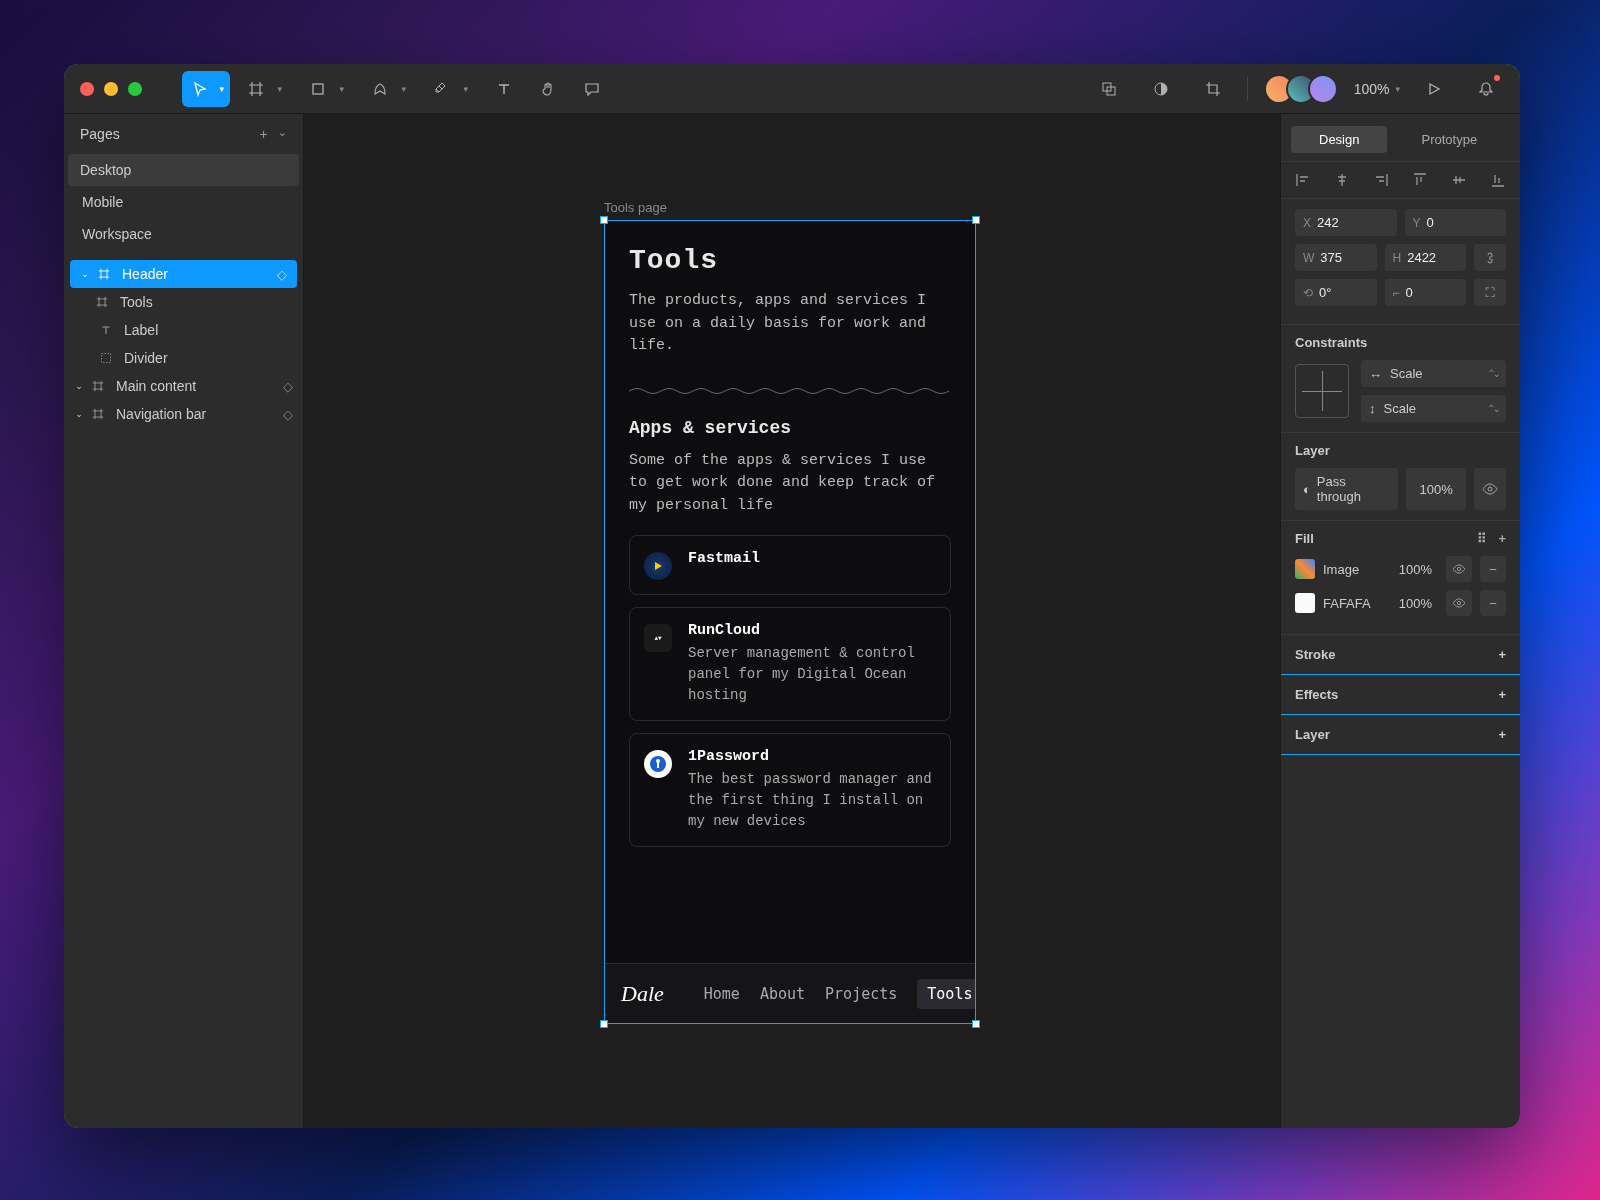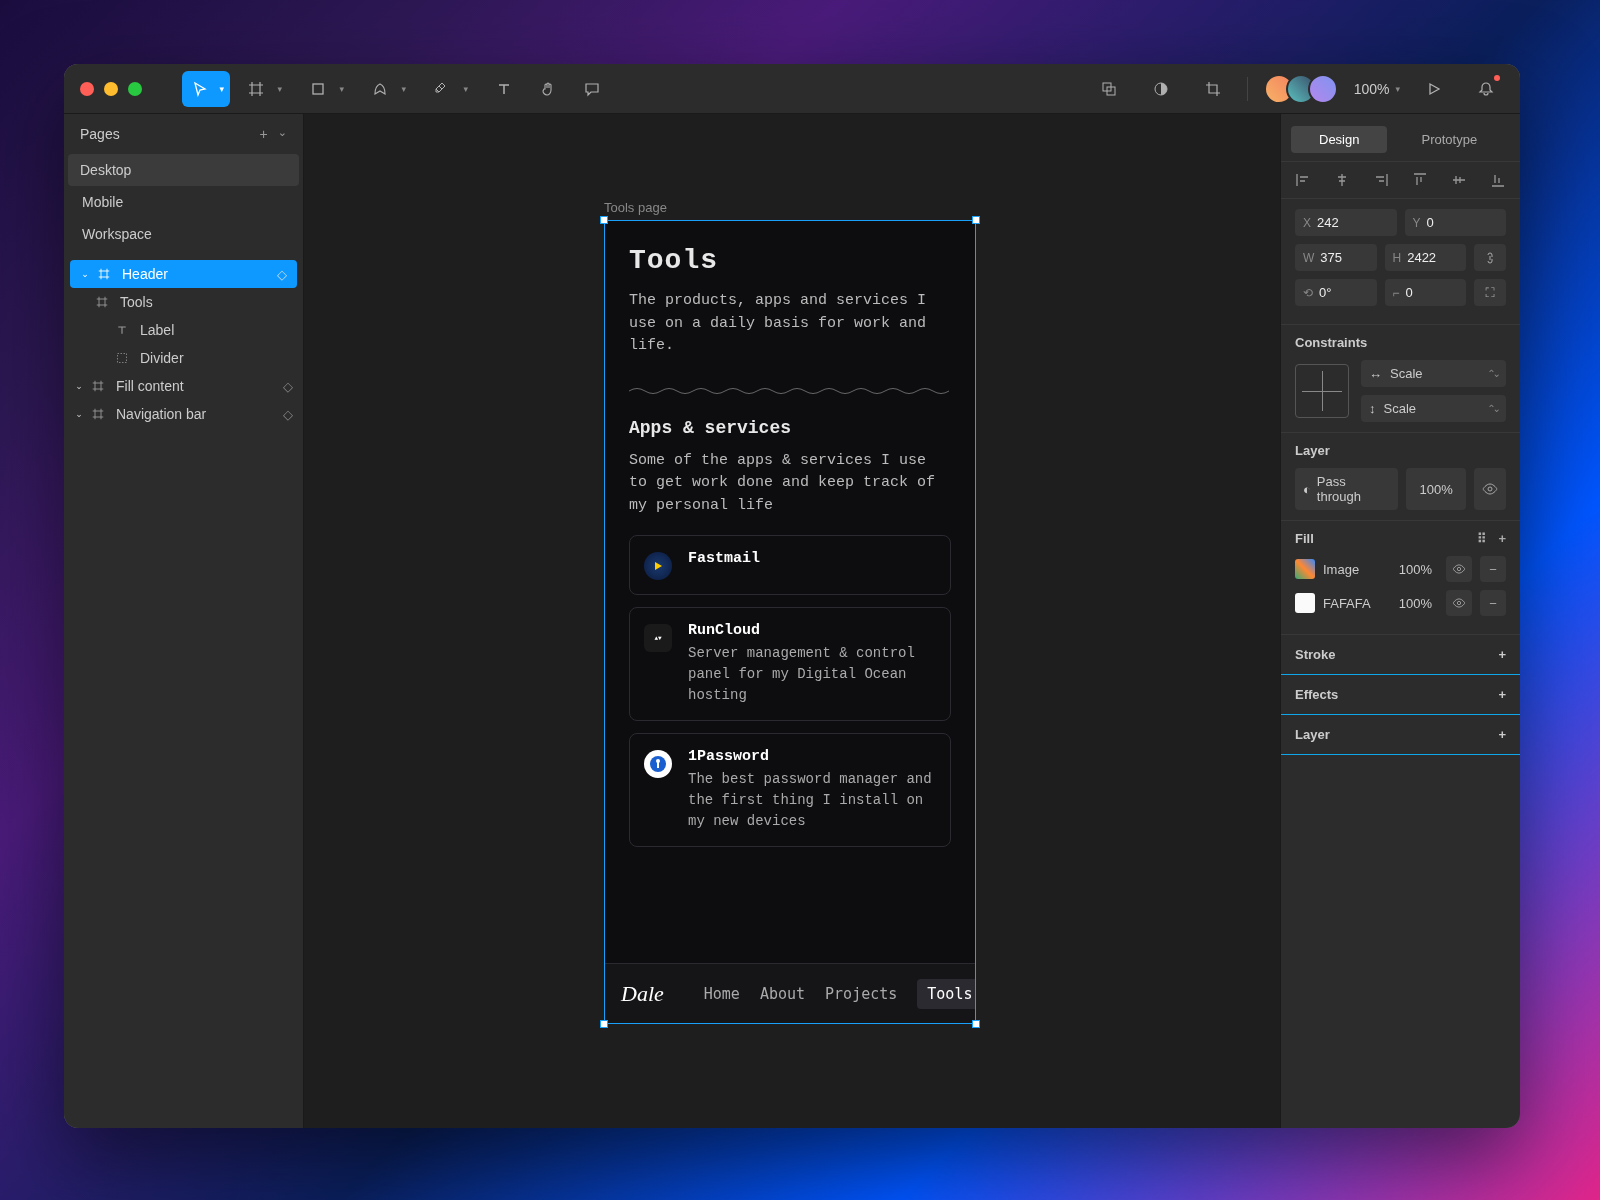--- a/index.html
+++ b/index.html
@@ -83,21 +83,21 @@
   display: flex;
   align-items: center;
   gap: 8px;
   font-size: 14px;
   position: relative;
 }
 .layer-item.selected { background: #0d99ff; color: #fff; border-radius: 4px; margin: 0 6px; }
 .layer-item .chev { font-size: 9px; width: 10px; text-align: center; }
 .layer-item .icon { width: 16px; text-align: center; font-size: 13px; }
 .layer-item.indent-1 { padding-left: 32px; }
-.layer-item.indent-2 { padding-left: 52px; }
+.layer-item.indent-2 { padding-left: 36px; }
 .layer-item .action-icon { margin-left: auto; color: #888; font-size: 13px; }
 .layer-item.selected .action-icon { color: #cde; }
 
 .canvas-area {
   flex: 1;
   background: #1e1e1e;
   position: relative;
   overflow: hidden;
   padding-left: 15px;
 }
@@ -375,21 +375,21 @@
           </span>
           <span>Divider</span>
         </div>
         <div class="layer-item">
           <span class="chev">⌄</span>
           <span class="icon">
             <svg width="12" height="12" viewBox="0 0 16 16">
                 <path d="M4 1v14M12 1v14M1 4h14M1 12h14" stroke="#999" stroke-width="1.2"></path>
               </svg>
           </span>
-          <span>Fill content</span>
+          <span>Main content</span>
           <span class="action-icon">◇</span>
         </div>
         <div class="layer-item">
           <span class="chev">⌄</span>
           <span class="icon">
             <svg width="12" height="12" viewBox="0 0 16 16">
                 <path d="M4 1v14M12 1v14M1 4h14M1 12h14" stroke="#999" stroke-width="1.2"></path>
               </svg>
           </span>
           <span>Navigation bar</span>

